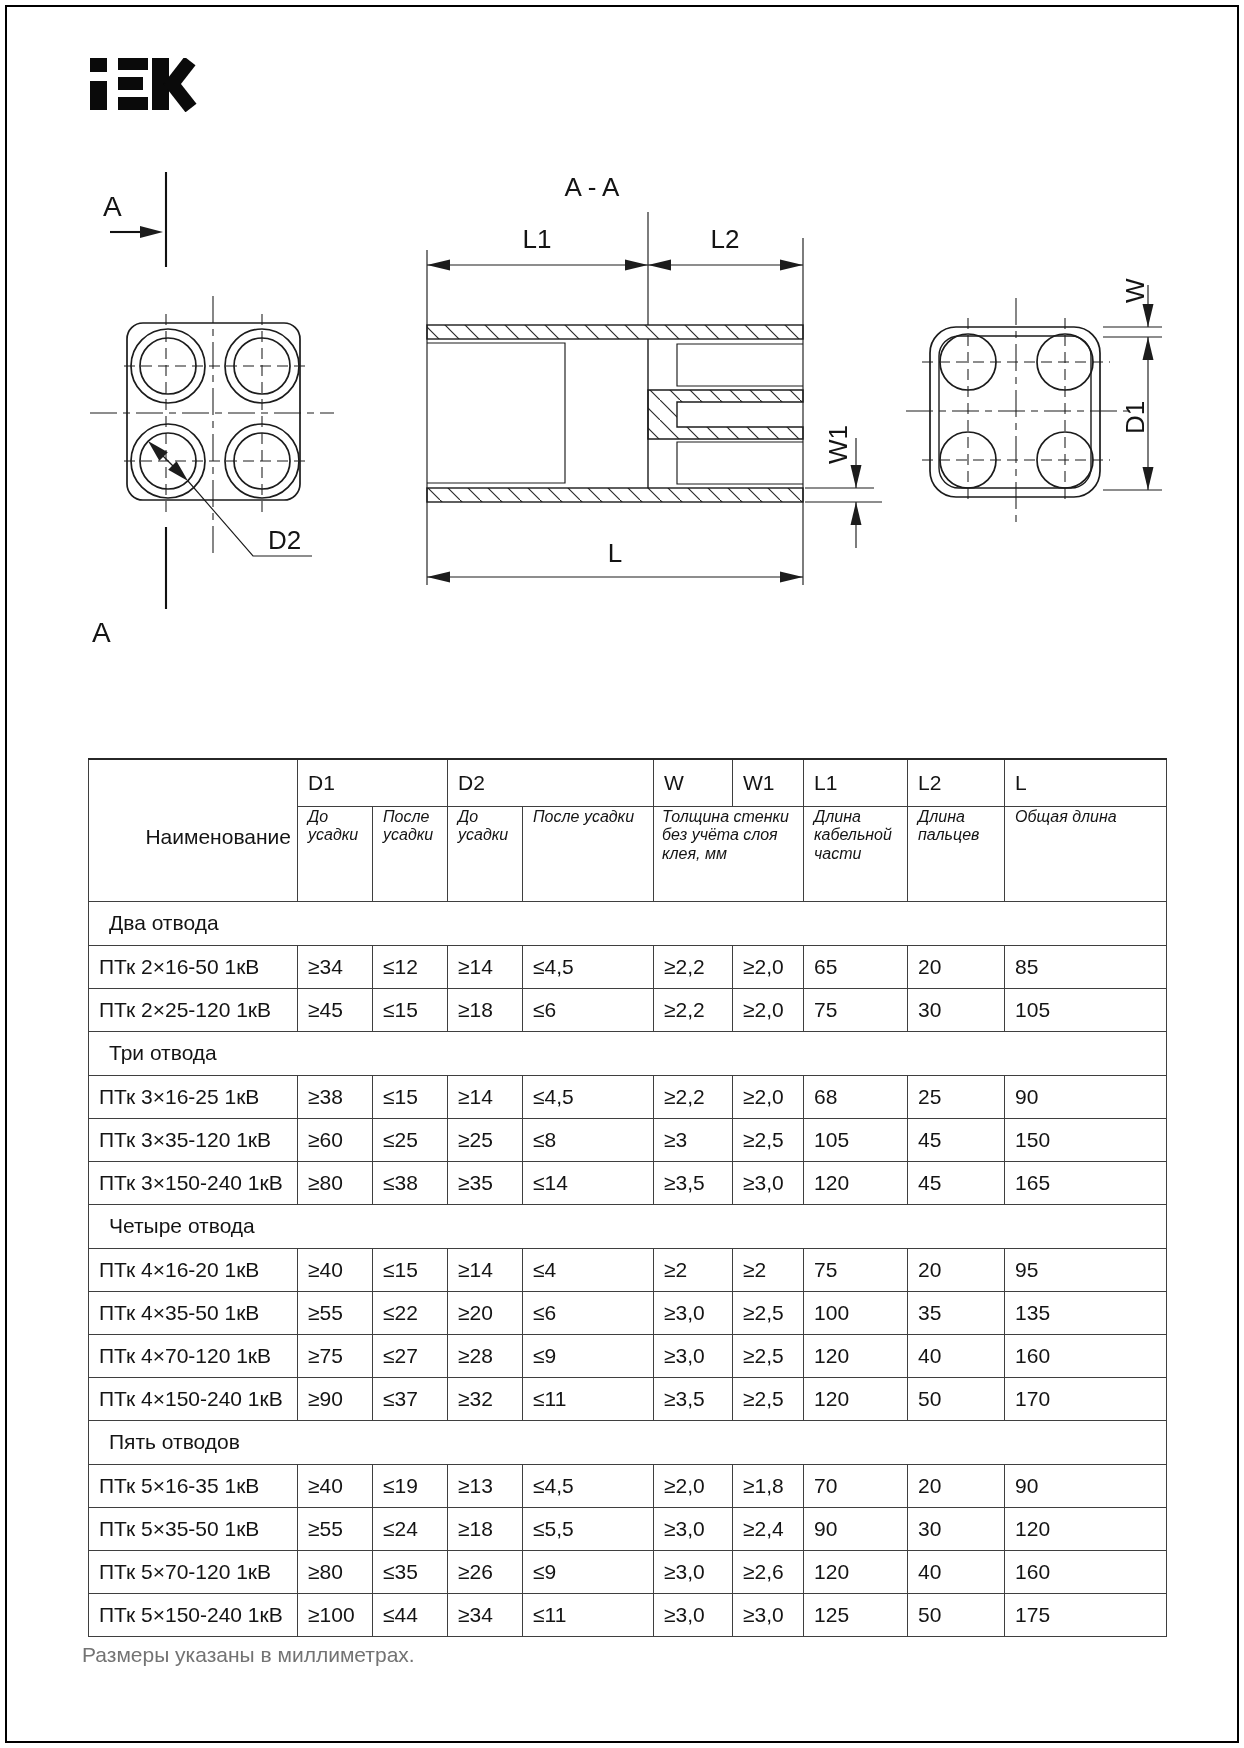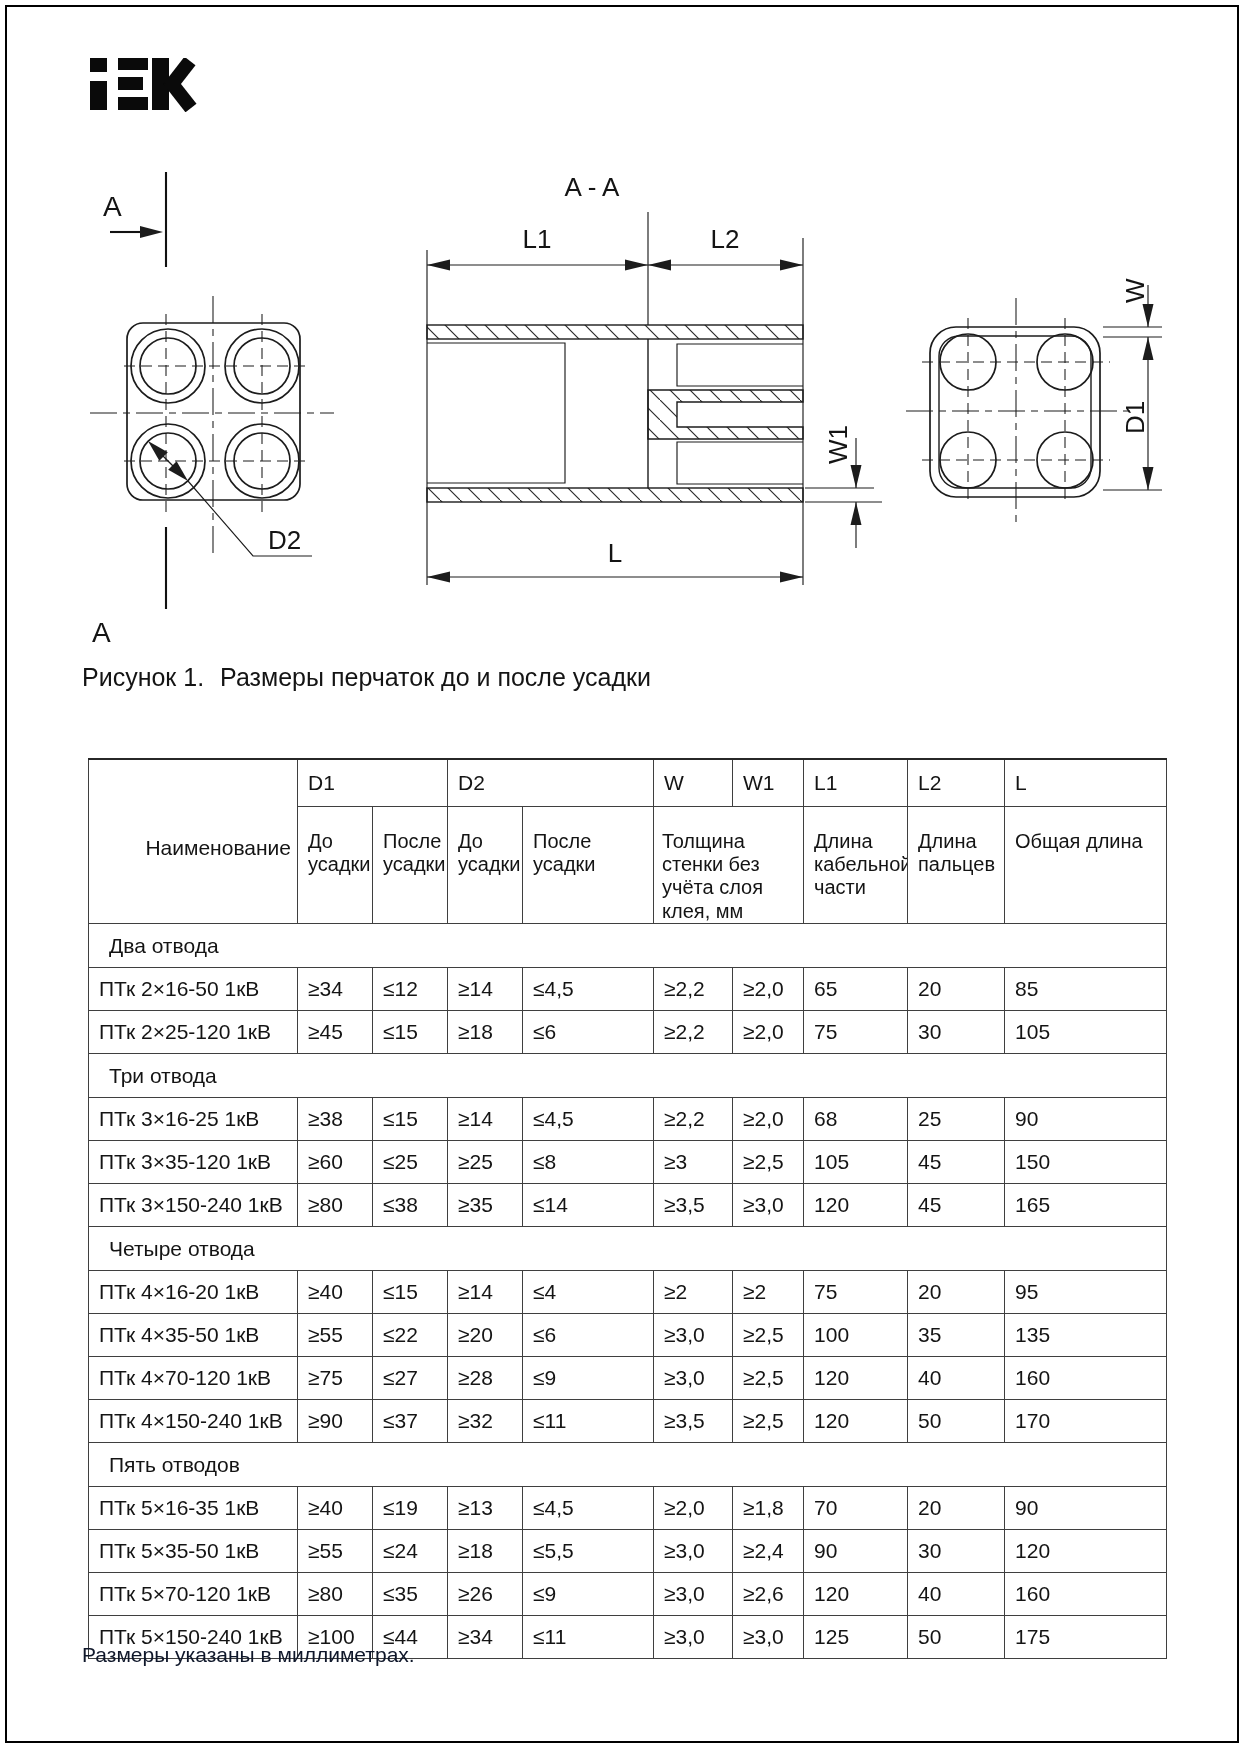--- a/index.html
+++ b/index.html
@@ -35,30 +35,30 @@
     font-size:21px; color:#141414;
     border:1.6px solid #3f3f3f; border-top:2.4px solid #272727;
   }
   .spec th, .spec td {
     border:1.4px solid #3f3f3f; font-weight:normal; text-align:left;
     padding:0 6px 0 10px; overflow:hidden;
   }
   .spec thead tr.h1 { height:47px; }
   .spec thead tr.h1 th { vertical-align:middle; }
   .spec thead tr.h2 { height:95px; }
-  .spec thead tr.h2 th { vertical-align:top; padding-top:23px; font-size:20px; line-height:1.17; }
+  .spec thead tr.h2 th { vertical-align:top; padding-top:1px; font-size:16px; line-height:1.17;font-style:italic; }
   .spec th.name-cell { vertical-align:top; padding-top:13px; padding-left:24px;text-align:right; }
   .spec th.wall { font-size:19.5px; padding-left:8px; }
   .spec tr.group-row { height:44px; }
   .spec tr.group-row td { padding-left:20px; }
   .spec tbody tr.data-row { height:43px; }
   .spec td.c-name { white-space:nowrap; }
   .spec td.c-num { padding-left:10px; white-space:nowrap; }
 
-  .footnote { position:absolute; left:82px; top:1643px; font-size:21px; color:#0f172a; }
+  .footnote { position:absolute; left:82px; top:1643px; font-size:21px; color:#737373; }
 </style>
 </head>
 <body>
 
 <div class="page">
   <div class="page-frame"></div>
 
   <svg class="logo-svg" width="112" height="54" viewBox="0 0 112 54" role="img" aria-label="IEK">
     <g fill="#0a0a0a">
       <rect x="0" y="0" width="17" height="14"></rect>
@@ -171,23 +171,20 @@
       <text class="dim" transform="translate(1144,303) rotate(-90)">W</text>
 
       <line class="thin" x1="1148" y1="337" x2="1148" y2="490"></line>
       <polygon class="arr" points="1148,337 1142.5,360 1153.5,360"></polygon>
       <polygon class="arr" points="1148,490 1142.5,467 1153.5,467"></polygon>
       <line class="thin" x1="1103" y1="490" x2="1162" y2="490"></line>
       <text class="dim" transform="translate(1144,434) rotate(-90)">D1</text>
     </g>
   </svg>
 
-  <div class="caption">
-    <span>Рисунок 1.</span><span class="cap-text">Размеры перчаток до и после усадки</span>
-  </div>
 
   <table class="spec">
     <colgroup>
       <col style="width:209px">
         <col style="width:75px">
         <col style="width:75px">
       <col style="width:75px">
         <col style="width:131px">
         <col style="width:79px">
       <col style="width:71px">

